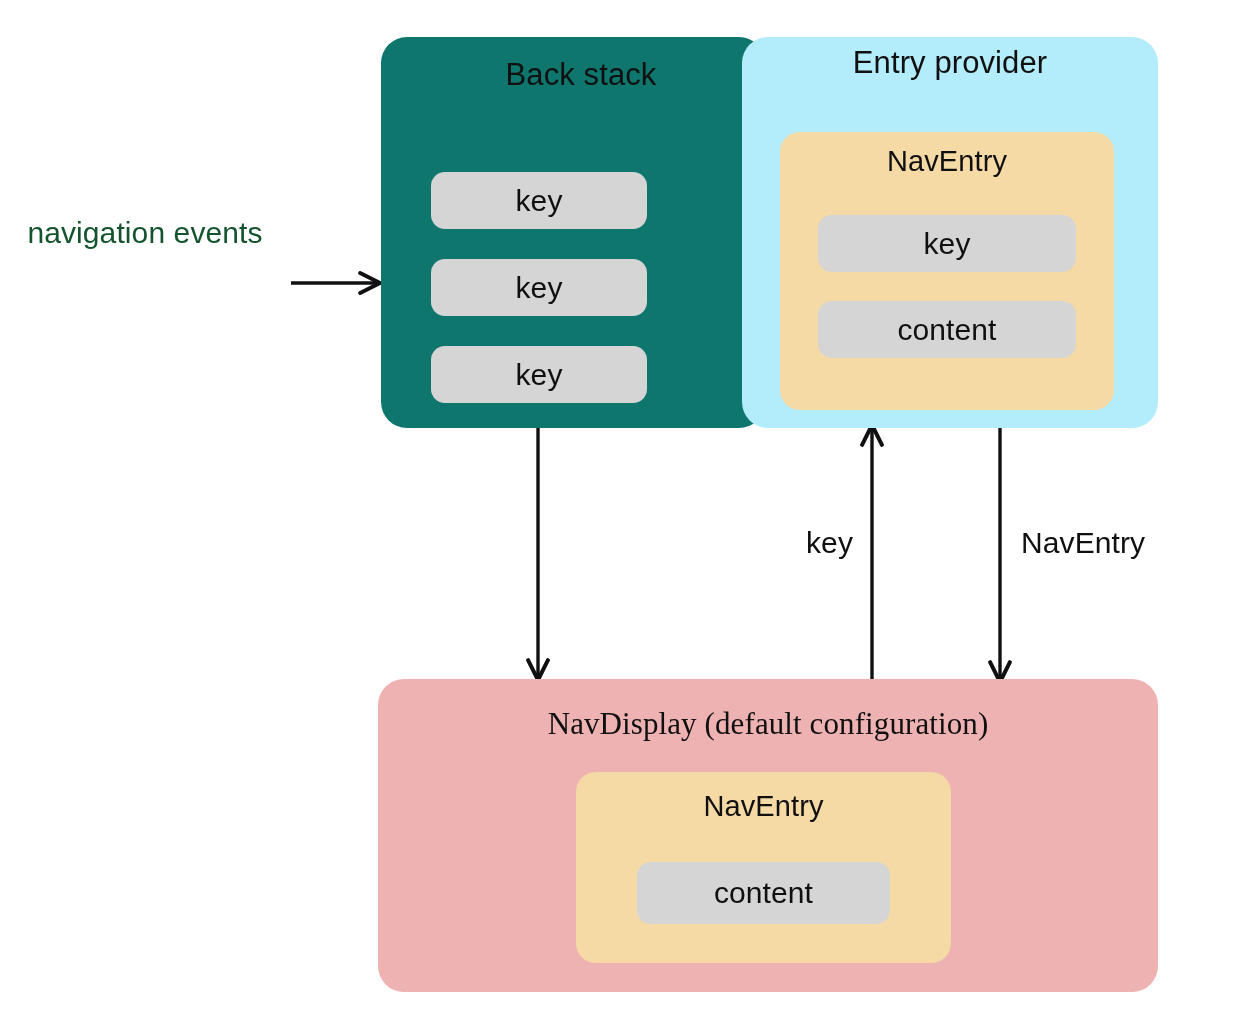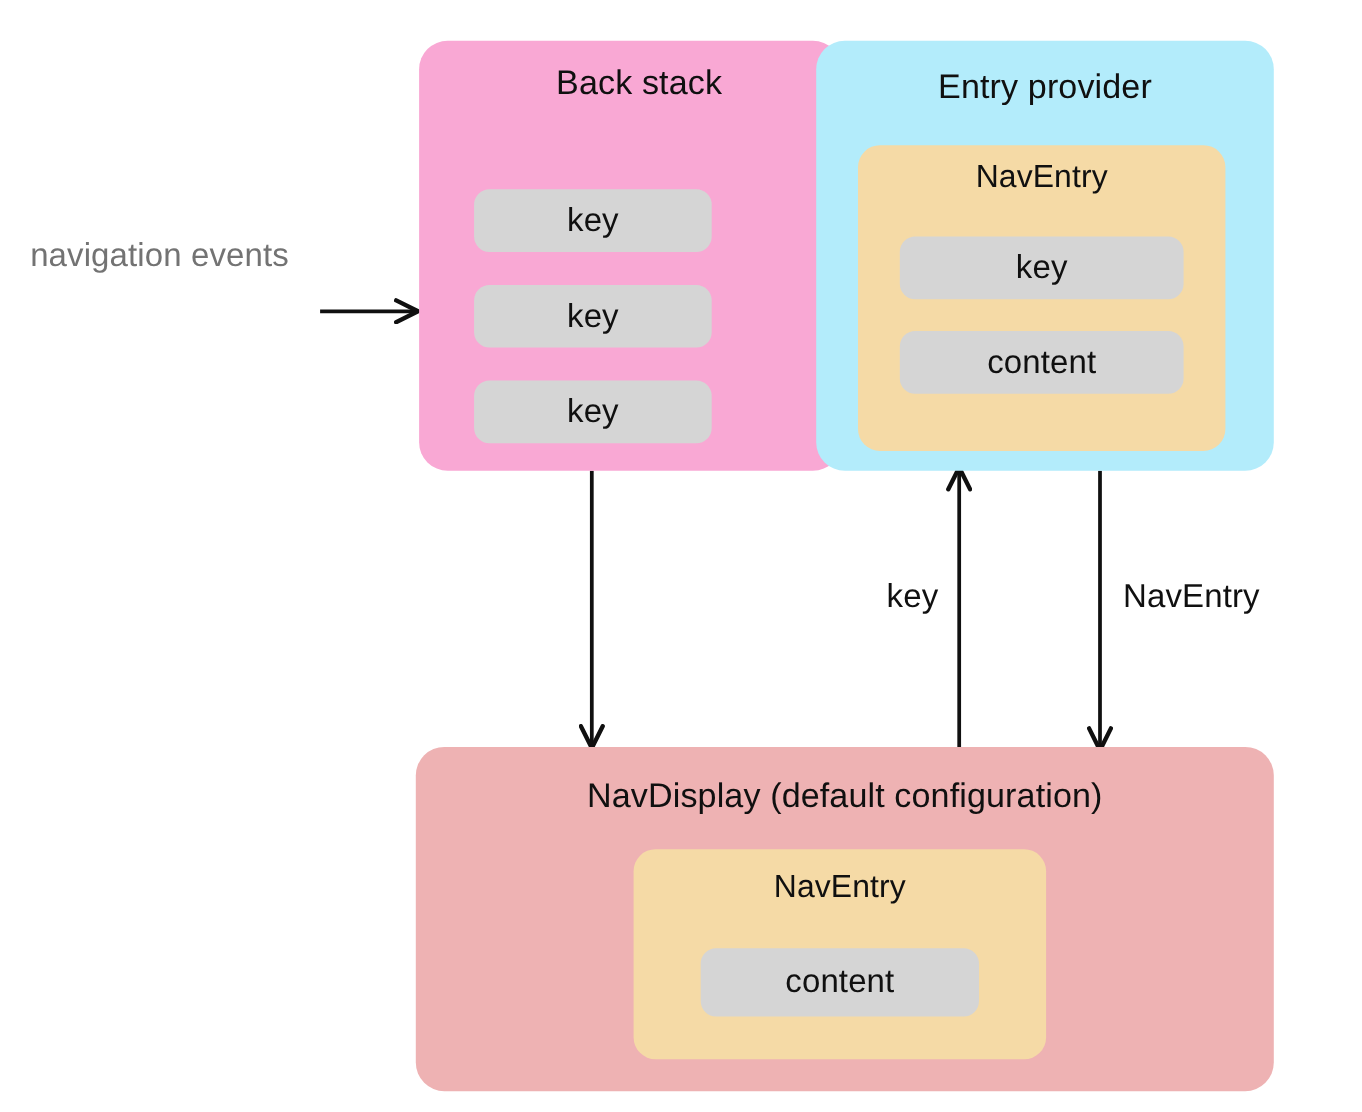--- a/index.html
+++ b/index.html
@@ -48,37 +48,37 @@
     color: #101010;
     letter-spacing: 0.1px;
   }
 
   
   #back-stack {
     left: 381px;
     top: 37px;
     width: 384px;
     height: 391px;
-    background: #f9a8d4;
+    background: #0f766e;
     padding-left: 16px;
   }
   #back-stack .box-title {
     margin-top: 20px;
   }
 
   
   #entry-provider {
     left: 742px;
     top: 37px;
     width: 416px;
     height: 391px;
     background: #b3ecfb;
   }
   #entry-provider .box-title {
-    margin-top: 24px;
+    margin-top: 8px;
   }
 
   
   #entry-provider-naventry {
     left: 780px;
     top: 132px;
     width: 334px;
     height: 278px;
     background: #f5daa6;
     border-radius: 20px;
@@ -91,20 +91,21 @@
   
   #nav-display {
     left: 378px;
     top: 679px;
     width: 780px;
     height: 313px;
     background: #eeb2b3;
   }
   #nav-display .box-title {
     margin-top: 27px;
+    font-family: Liberation Serif, serif;
   }
 
   #nav-display-naventry {
     left: 576px;
     top: 772px;
     width: 375px;
     height: 191px;
     background: #f5daa6;
     border-radius: 20px;
   }
@@ -115,21 +116,21 @@
 
   
   #nav-events-label {
     position: absolute;
     left: 6px;
     top: 213px;
     width: 278px;
     text-align: center;
     font-size: 30px;
     line-height: 1.33;
-    color: #737373;
+    color: #14532d;
     letter-spacing: 0.1px;
   }
 
   
   .edge-label {
     position: absolute;
     font-size: 30px;
     color: #101010;
     letter-spacing: 0.1px;
     white-space: nowrap;

